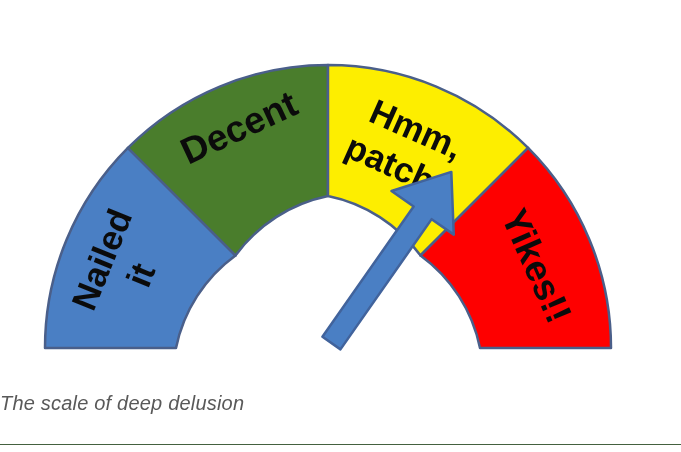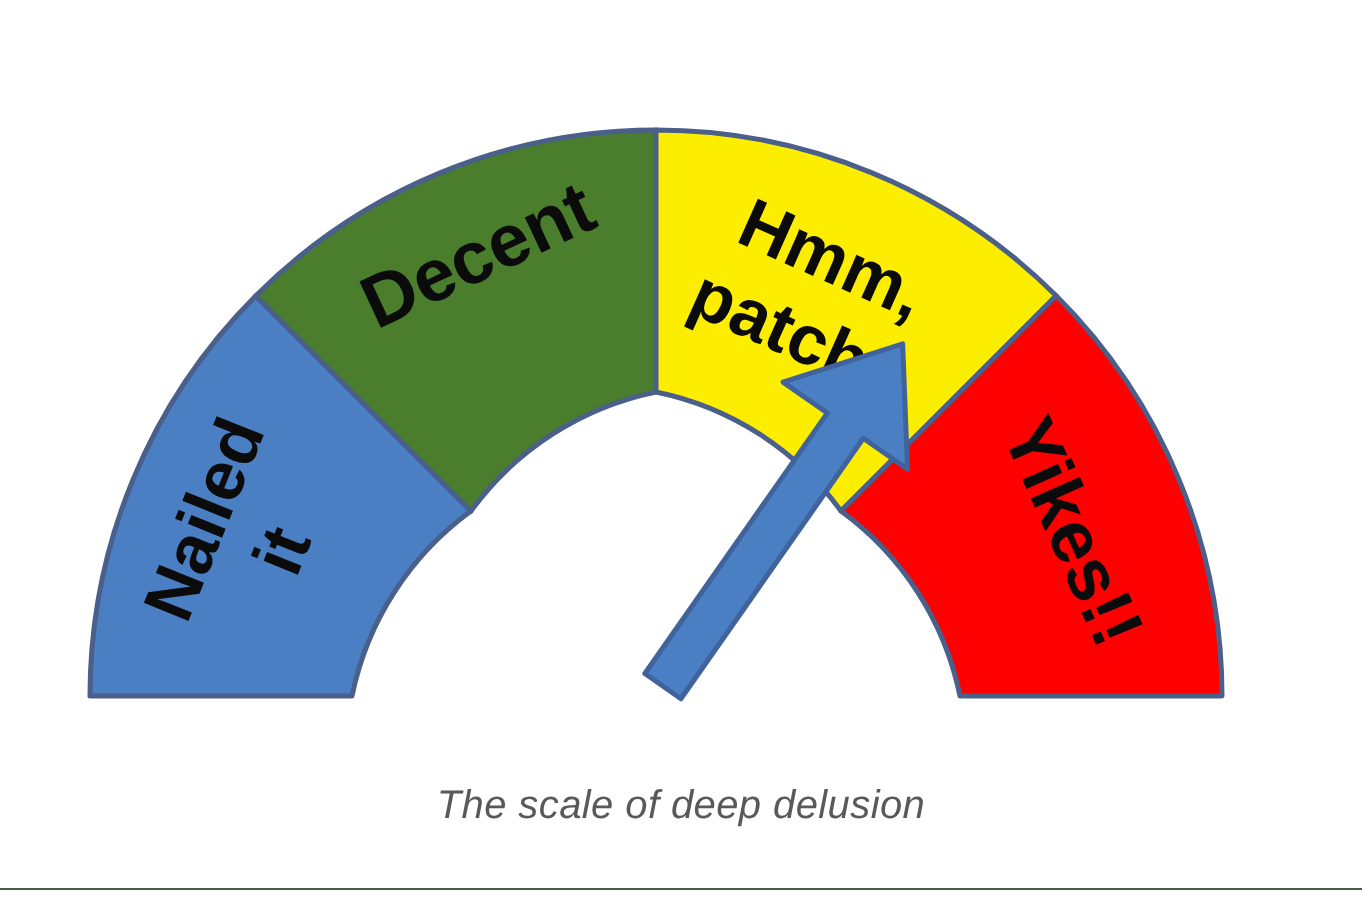--- a/index.html
+++ b/index.html
@@ -41,21 +41,21 @@
     text-anchor: middle;
   }
   .seg-label.two-line {
     font-size: 35px;
   }
   #caption {
     position: absolute;
     left: 0;
     top: 392px;
     width: 681px;
-    text-align: center;
+    text-align: left;
     font-family: "Liberation Sans", sans-serif;
     font-style: italic;
     font-size: 20px;
     color: #595959;
     letter-spacing: 0.2px;
   }
   #bottom-rule {
     position: absolute;
     left: 0;
     top: 444px;

